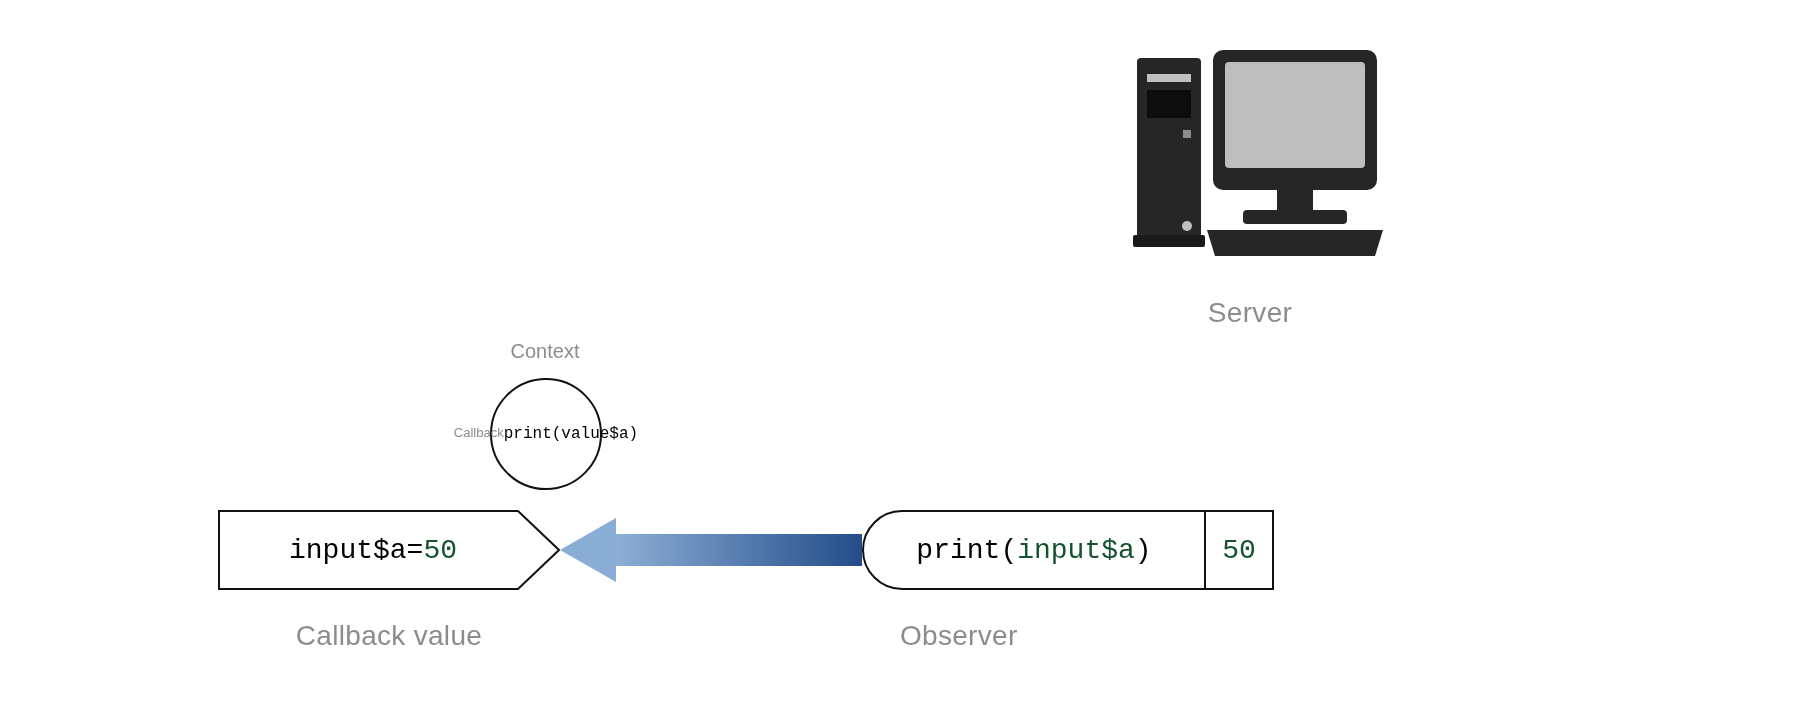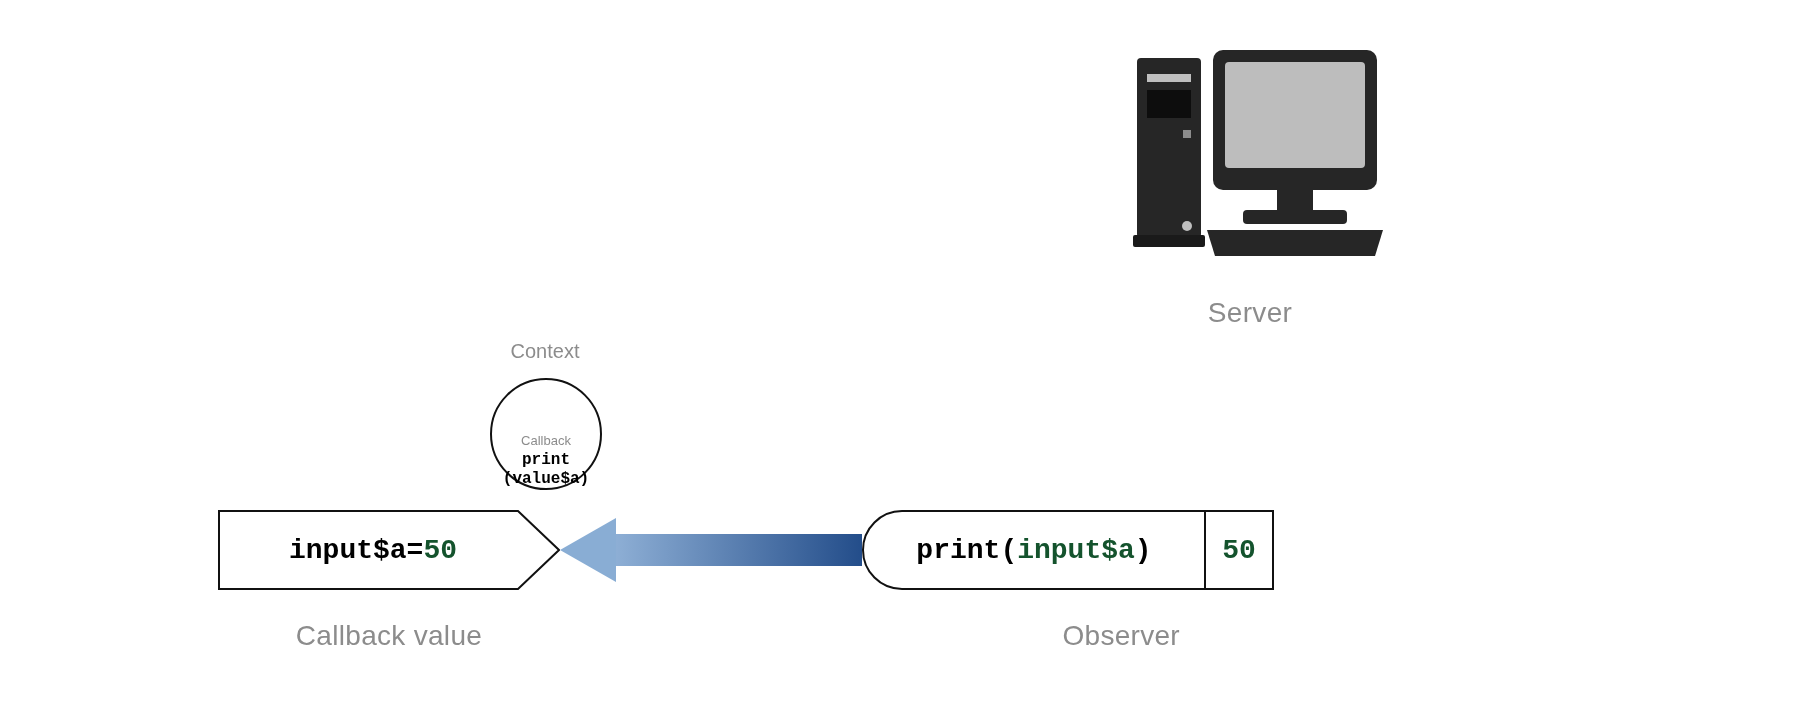--- a/index.html
+++ b/index.html
@@ -20,21 +20,20 @@
     color: #8c8c8c;
     font-size: 28px;
     letter-spacing: 0.3px;
   }
   .label-small {
     color: #8c8c8c;
     font-size: 20px;
   }
   .mono {
     font-family: "Menlo", "Consolas", "Courier New", monospace;
-    font-weight: bold;
   }
   .val-blue { color: #14532d; }
 
   
   #server-label {
     position: absolute;
     left: 1120px;
     top: 297px;
     width: 260px;
     text-align: center;
@@ -61,23 +60,23 @@
   
   #callback-circle {
     position: absolute;
     left: 490px;
     top: 378px;
     width: 112px;
     height: 112px;
     border: 2px solid #111;
     border-radius: 50%;
     display: flex;
-    flex-direction: column;
-    align-items: center;
-    justify-content: flex-end;
+    flex-direction: row;
+    align-items: center;
+    justify-content: center;
     box-sizing: border-box;
     line-height: 1.15;
   }
   #callback-circle .cb-label {
     color: #8c8c8c;
     font-size: 13px;
     margin-bottom: 2px;
   }
   #callback-circle .cb-code {
     font-size: 16px;
@@ -139,21 +138,21 @@
     align-items: center;
     justify-content: center;
     font-size: 28px;
   }
 
   #observer-label {
     position: absolute;
     left: 900px;
     top: 620px;
     width: 280px;
-    text-align: right;
+    text-align: left;
   }
 
   
   #arrow {
     position: absolute;
     left: 560px;
     top: 510px;
     width: 302px;
     height: 80px;
   }

